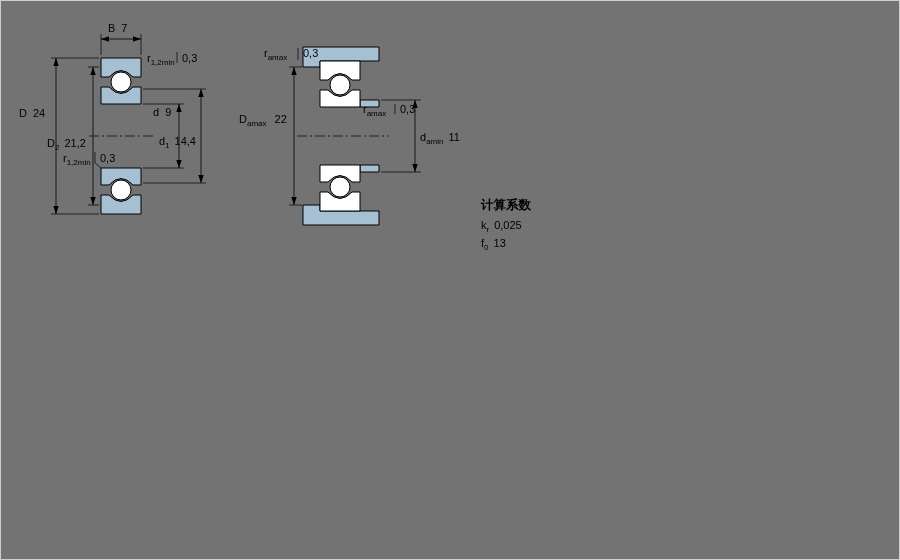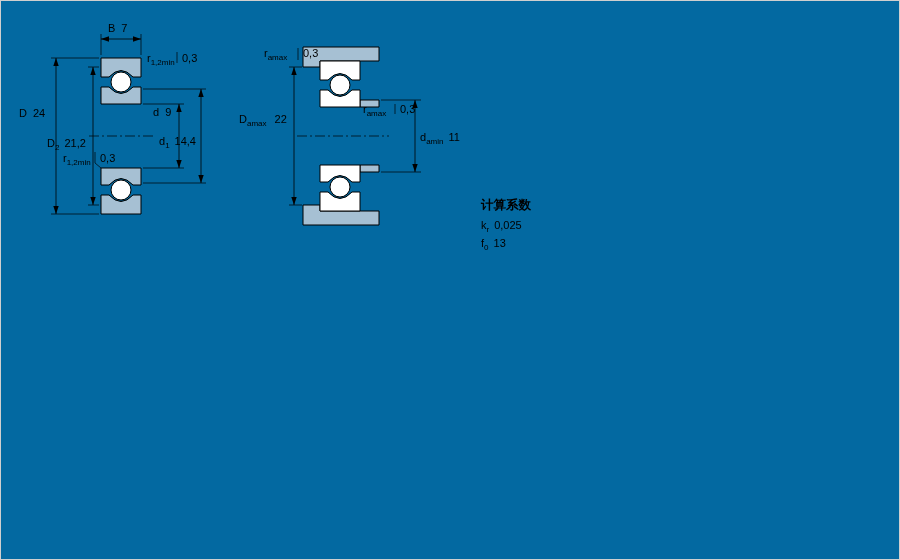--- a/index.html
+++ b/index.html
@@ -1,16 +1,16 @@
 <!DOCTYPE html>
 <html><head>
 <meta charset="utf-8">
 <style>
   html,body{margin:0;padding:0;background:#fff;}
-  .page{position:relative;width:900px;height:560px;border:1px solid #cfcfcf;box-sizing:border-box;background:#0369a1;overflow:hidden;}
+  .page{position:relative;width:900px;height:560px;border:1px solid #cfcfcf;box-sizing:border-box;background:#737373;overflow:hidden;}
   svg text{font-family:"Liberation Sans",sans-serif;font-size:11px;fill:#000;}
   svg .sub{font-size:8px;}
   .thin{fill:none;stroke:#000;stroke-width:0.7;}
   .dim{fill:none;stroke:#000;stroke-width:0.8;}
   .cl{fill:none;stroke:#000;stroke-width:0.7;stroke-dasharray:10 3 2 3;}
   .shape{stroke:#000;stroke-width:1;}
   .white{fill:#fff;stroke:#000;stroke-width:1;}
   .cjk{font-size:12.5px;font-weight:bold;}
 </style>
 </head>

